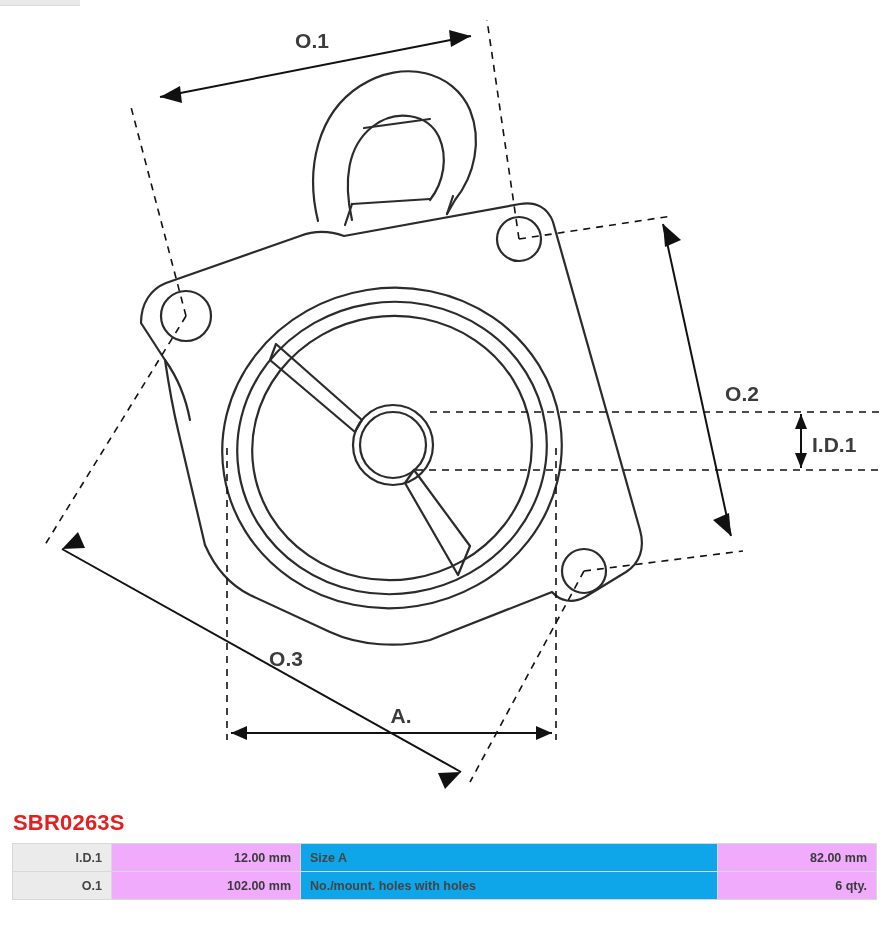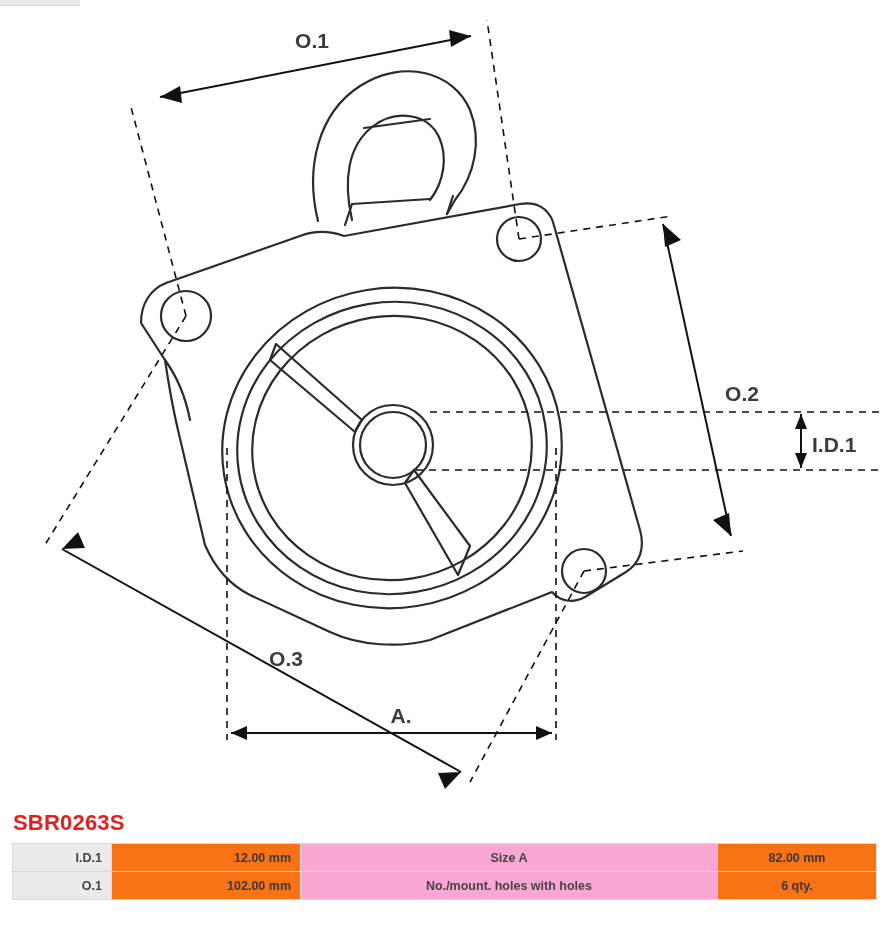--- a/index.html
+++ b/index.html
@@ -59,41 +59,41 @@
     top: 843px;
     width: 865px;
     border-collapse: collapse;
     font-size: 12.5px;
     color: #3a3a3a;
   }
   #spec-table td {
     border: 1px solid #d8d8d8;
     height: 27px;
     padding: 0 9px;
-    background: #f97316;
+    background: #f0abfc;
   }
   #spec-table td.k-left {
     width: 80px;
     text-align: right;
     background: #ebebeb;
     color: #444;
   }
   #spec-table td.v-left {
     width: 170px;
     text-align: right;
   }
   #spec-table td.k-right {
-    text-align: center;
-    background: #f9a8d4;
+    text-align: left;
+    background: #0ea5e9;
     color: #444;
     margin-top: 16px;
   }
   #spec-table td.v-right {
     width: 140px;
-    text-align: center;
+    text-align: right;
   }
 </style>
 </head>
 <body>
 
 <div id="page">
 
   <div class="top-strip"></div>
 
   <div id="drawing">

